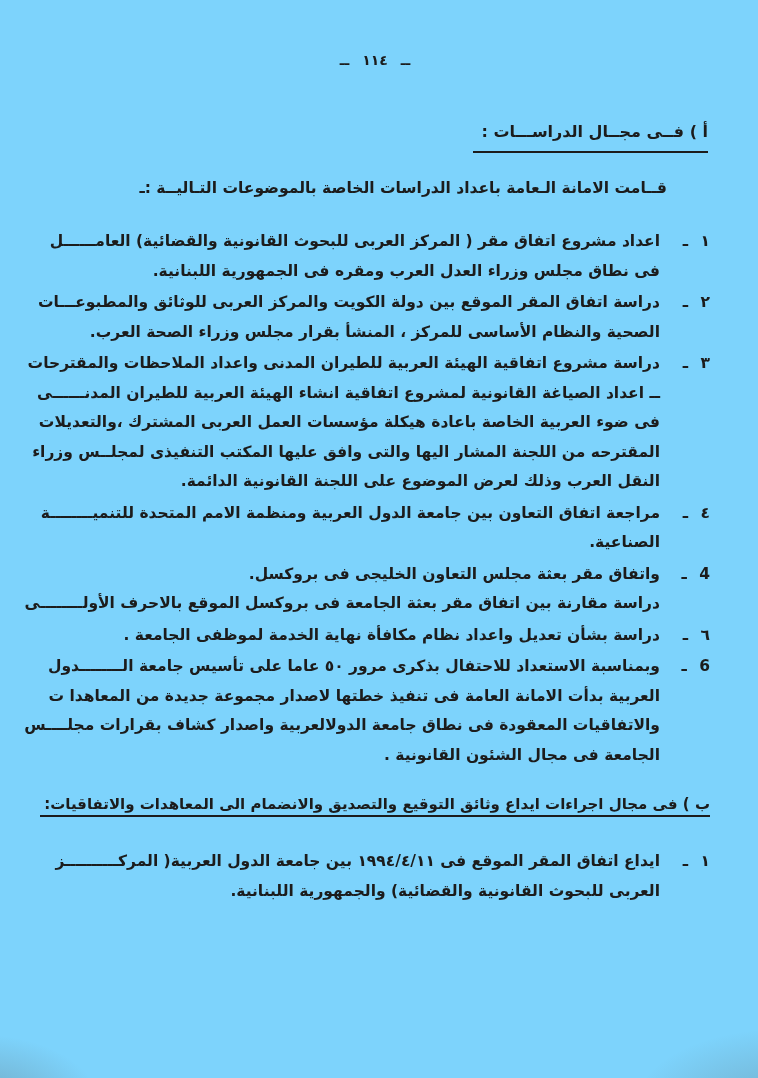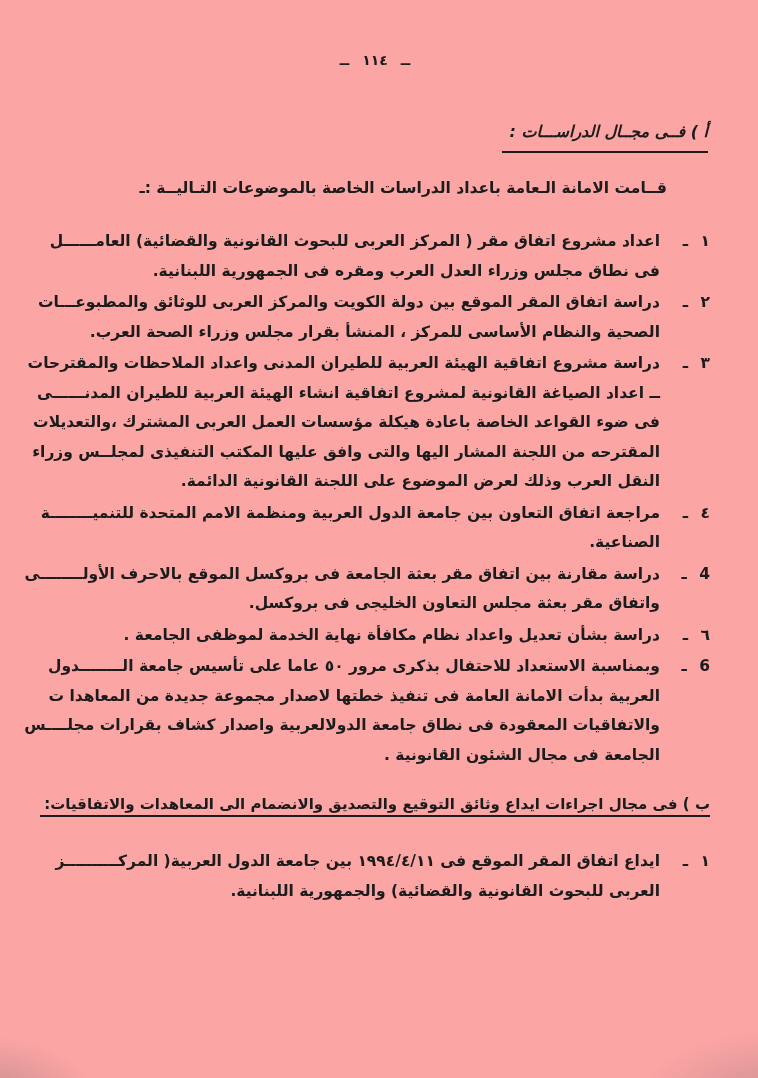--- a/index.html
+++ b/index.html
@@ -1,20 +1,20 @@
 <!DOCTYPE html>
 <html lang="ar" dir="rtl"><head>
 <meta charset="utf-8">
 <style>
   html, body { margin:0; padding:0; background:#e8e8e6; }
   .page {
     position:relative;
     width:758px; height:1078px;
     margin:0 auto;
-    background:#fca5a5;
+    background:#7dd3fc;
     box-sizing:border-box;
     padding:52px 48px 0 40px;
     direction:rtl;
     font-family:"DejaVu Sans", sans-serif;
     font-weight:700;
     color:#1c1c1c;
     overflow:hidden;
   }
   .page-number {
     text-align:center;
@@ -23,21 +23,20 @@
     letter-spacing:1px;
   }
   .heading-a-wrap { text-align:right; margin-top:54px; margin-left:0; padding-right:2px; }
   .heading-a {
     display:inline-block;
     font-size:16px;
     letter-spacing:0.5px;
     border-bottom:2.5px solid #1c1c1c;
     padding-bottom:10px;
     padding-left:8px;
-    font-style:italic;
   }
   .intro {
     margin:26px 43px 0 0;
     font-size:15.5px;
     white-space:nowrap;
   }
   .items { margin-top:30px; }
   .item {
     display:flex;
     font-size:15.5px;
@@ -104,39 +103,39 @@
         <div class="line">دراسة اتفاق المقر الموقع بين دولة الكويت والمركز العربى للوثائق والمطبوعـــات</div>
         <div class="line">الصحية والنظام الأساسى للمركز ، المنشأ بقرار مجلس وزراء  الصحة العرب.</div>
       </div>
     </div>
 
     <div class="item">
       <div class="marker">٣ ـ</div>
       <div class="body">
         <div class="line">دراسة مشروع اتفاقية الهيئة العربية للطيران المدنى واعداد الملاحظات والمقترحات</div>
         <div class="line">ــ اعداد الصياغة القانونية لمشروع اتفاقية انشاء  الهيئة العربية للطيران المدنــــــى</div>
-        <div class="line">فى ضوء  القواعد الخاصة باعادة هيكلة مؤسسات العمل العربى المشترك ،والتعديلات</div>
+        <div class="line">فى ضوء  العربية الخاصة باعادة هيكلة مؤسسات العمل العربى المشترك ،والتعديلات</div>
         <div class="line">المقترحه من اللجنة المشار اليها  والتى وافق عليها  المكتب التنفيذى لمجلــس وزراء</div>
         <div class="line">النقل العرب وذلك لعرض الموضوع على اللجنة القانونية الدائمة.</div>
       </div>
     </div>
 
     <div class="item">
       <div class="marker">٤ ـ</div>
       <div class="body">
         <div class="line">مراجعة اتفاق التعاون بين جامعة الدول العربية ومنظمة الامم المتحدة للتنميــــــــة</div>
         <div class="line">الصناعية.</div>
       </div>
     </div>
 
     <div class="item">
       <div class="marker">4 ـ</div>
       <div class="body">
+        <div class="line">واتفاق مقر بعثة مجلس التعاون الخليجى فى بروكسل.</div>
         <div class="line">دراسة مقارنة بين اتفاق مقر بعثة الجامعة فى بروكسل الموقع بالاحرف الأولــــــــى</div>
-        <div class="line">واتفاق مقر بعثة مجلس التعاون الخليجى فى بروكسل.</div>
       </div>
     </div>
 
     <div class="item">
       <div class="marker">٦ ـ</div>
       <div class="body">
         <div class="line">دراسة بشأن تعديل واعداد نظام مكافأة نهاية الخدمة لموظفى الجامعة .</div>
       </div>
     </div>
 

